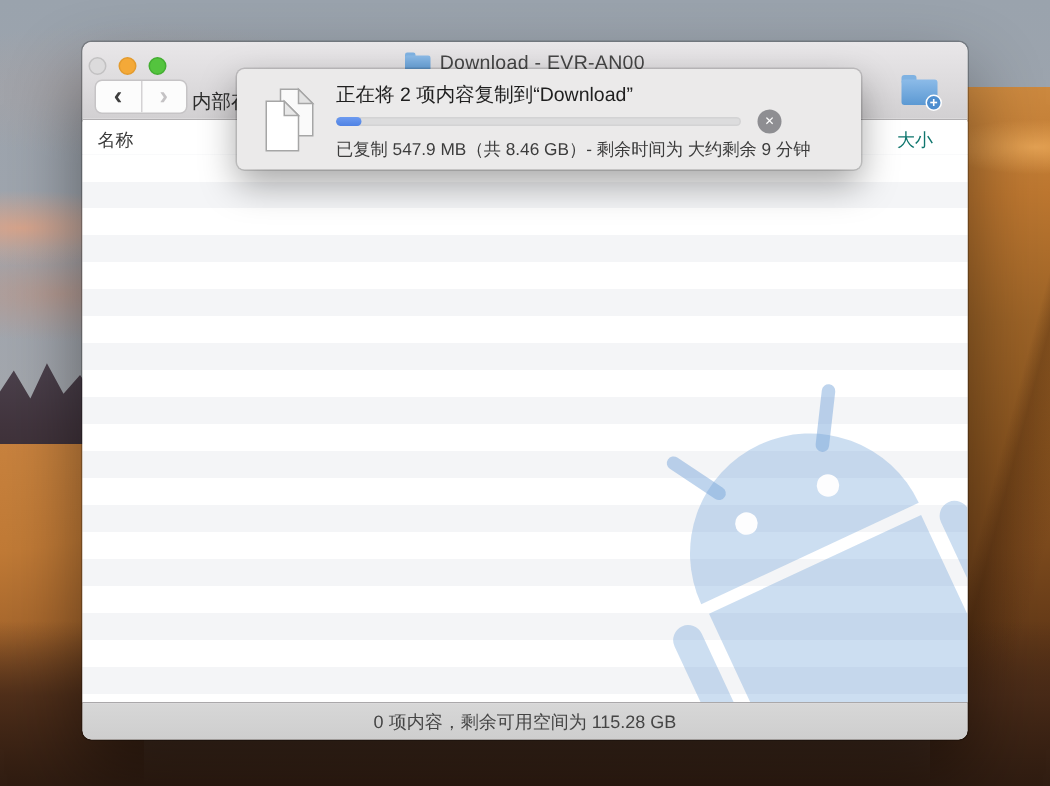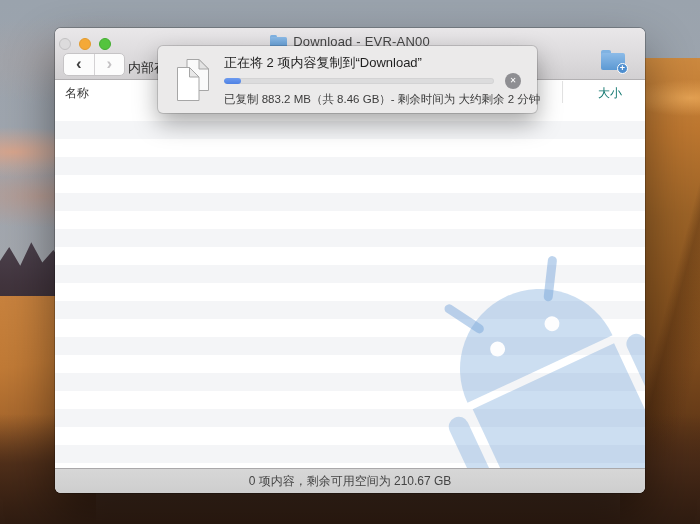--- a/index.html
+++ b/index.html
@@ -80,21 +80,21 @@
     background:repeating-linear-gradient(180deg,#ffffff 0px,#ffffff 18px,#f4f5f7 18px,#f4f5f7 36px); }
   .robot-svg { position:absolute; left:0; top:0; }
 
   .statusbar { position:absolute; left:0; bottom:0; width:590px; height:25px;
     border-radius:0 0 6px 6px; border-top:1px solid #aaa8aa;
     background:linear-gradient(180deg,#d7d7d7,#cecece);
     display:flex; align-items:center; justify-content:center; }
   .statusbar span { font-size:12px; color:#454545; }
 
   
-  .dialog { position:absolute; left:158px; top:46px; width:379px; height:67px;
+  .dialog { position:absolute; left:158px; top:46px; width:416px; height:67px;
     background:#ebeaea; border-radius:5px;
     box-shadow:0 10px 24px rgba(0,0,0,.35), 0 0 0 1px rgba(0,0,0,.14); }
   .dialog .ficon { position:absolute; left:16px; top:12px; }
   .dlg-title { position:absolute; left:66px; top:8px; font-size:13px; font-weight:500; color:#1f1f1f; white-space:nowrap; }
   .track { position:absolute; left:66px; top:32px; width:270px; height:6px; border-radius:3px;
     background:#dcdcdd; box-shadow:inset 0 0 0 1px rgba(0,0,0,.04); overflow:hidden; }
   .fill { height:6px; border-radius:3px; background:linear-gradient(180deg,#6d9bf0,#4f82e4); }
   .cancel { position:absolute; left:347px; top:27px; width:16px; height:16px; border-radius:50%;
     background:#8e8e92; color:#fff; font-size:8px; font-weight:bold;
     display:flex; align-items:center; justify-content:center; line-height:1; }
@@ -158,32 +158,32 @@
             <line x1="-38" y1="-62" x2="-57" y2="-93" stroke="rgba(110,160,215,0.45)" stroke-width="9" stroke-linecap="round"></line>
             <line x1="38" y1="-62" x2="57" y2="-93" stroke="rgba(110,160,215,0.45)" stroke-width="9" stroke-linecap="round"></line>
           </g>
           <circle cx="-30" cy="-36" r="7.5" fill="#fdfdfe"></circle>
           <circle cx="30" cy="-36" r="7.5" fill="#fdfdfe"></circle>
         </g>
       </svg>
     </div>
 
     <div class="statusbar">
-      <span>0 项内容，剩余可用空间为 210.67 GB</span>
+      <span>0 项内容，剩余可用空间为 115.28 GB</span>
     </div>
   </div>
 
   <div class="dialog">
     <svg class="ficon" width="38" height="44" viewBox="0 0 38 44">
       <path d="M13 1.5 h12 l9.5 9.5 v21.5 h-21.5 z" fill="#fafafa" stroke="#a6a6a6" stroke-width="1"></path>
       <path d="M25 1.5 v9.5 h9.5 z" fill="#e3e3e3" stroke="#a6a6a6" stroke-width="1"></path>
       <path d="M3.5 9.5 h12 l9.5 9.5 v23.5 h-21.5 z" fill="#ffffff" stroke="#a6a6a6" stroke-width="1"></path>
       <path d="M15.5 9.5 v9.5 h9.5 z" fill="#e8e8e8" stroke="#a6a6a6" stroke-width="1"></path>
     </svg>
     <div class="dlg-title">正在将 2 项内容复制到“Download”</div>
     <div class="track">
       <div class="fill" style="width: 6.3%;"></div>
     </div>
     <div class="cancel">✕</div>
-    <div class="dlg-detail">已复制 883.2 MB（共 8.46 GB）- 剩余时间为 大约剩余 2 分钟</div>
+    <div class="dlg-detail">已复制 547.9 MB（共 8.46 GB）- 剩余时间为 大约剩余 9 分钟</div>
   </div>
 
 </div>
 
 </body></html>

